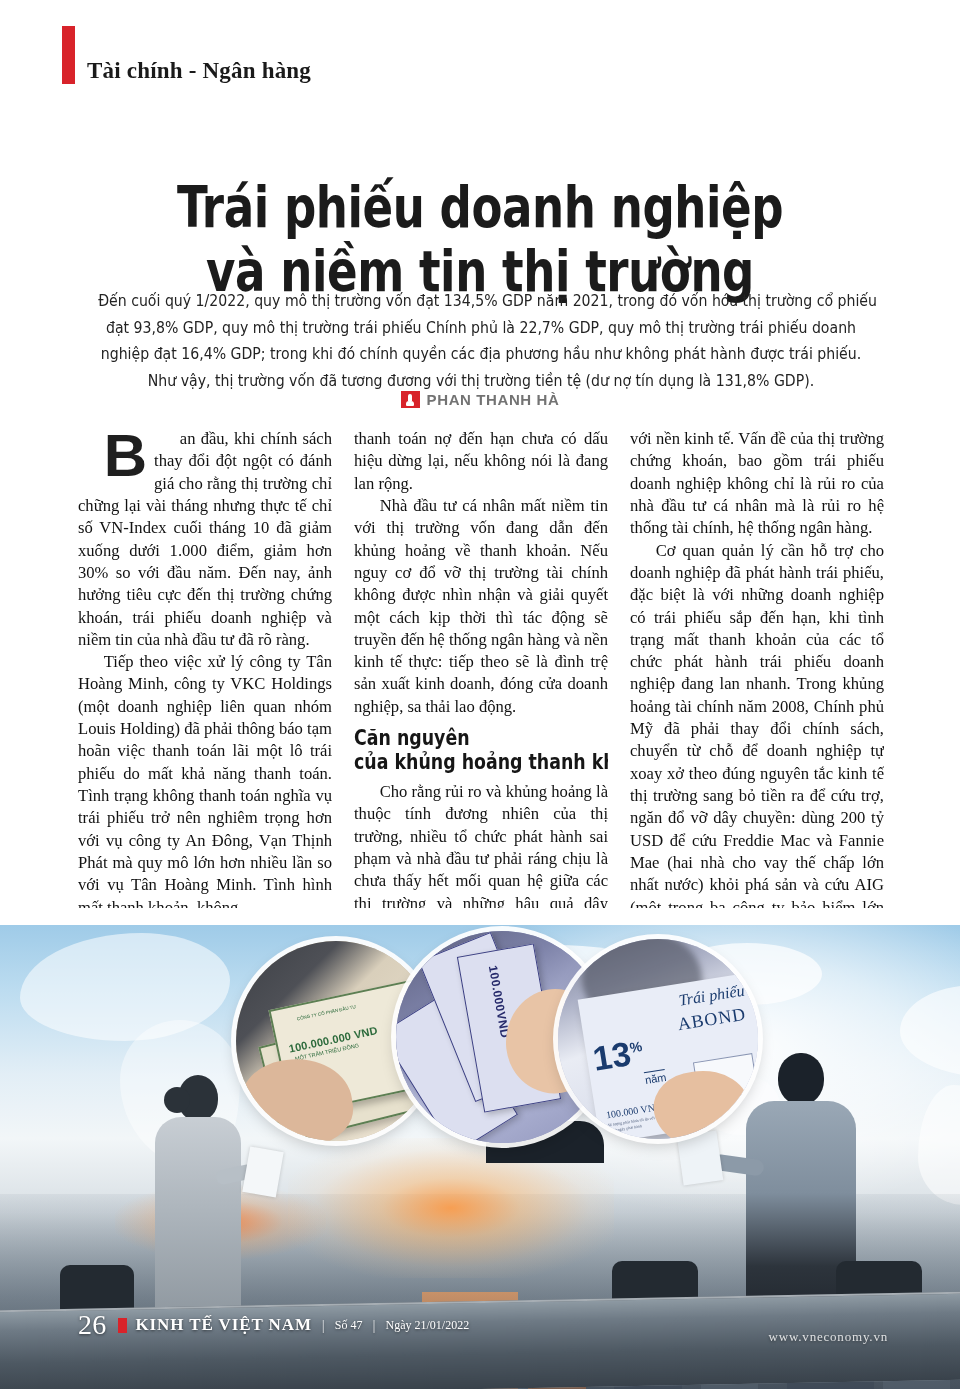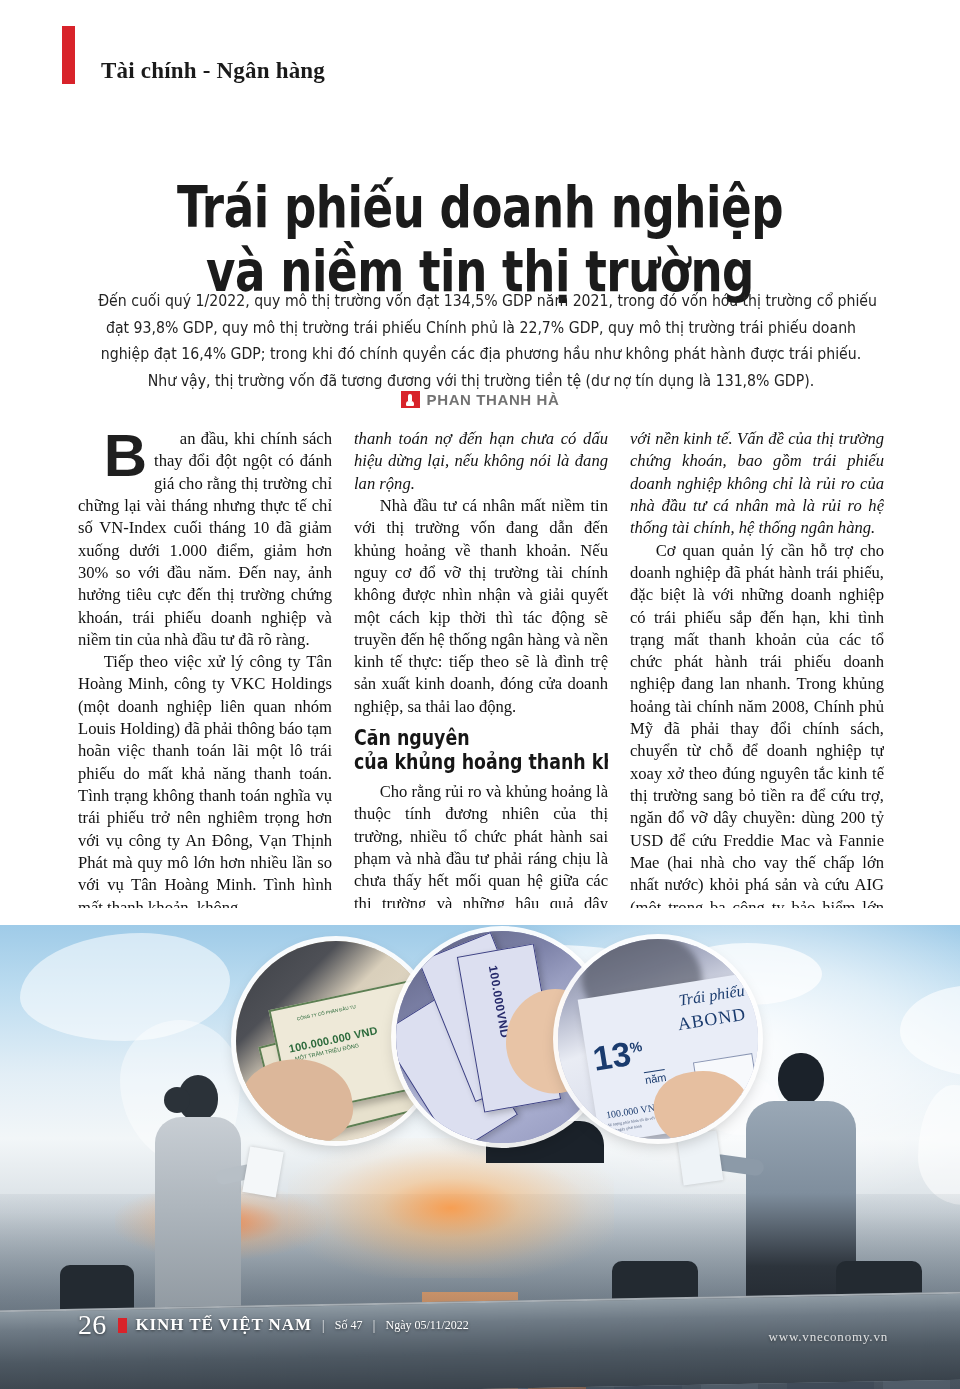--- a/index.html
+++ b/index.html
@@ -29,21 +29,21 @@
     height: 58px;
     background: #d8232a;
     flex: 0 0 auto;
   }
   .kicker-text {
     font-family: "Liberation Serif", serif;
     font-weight: bold;
     font-size: 23px;
     line-height: 1;
     color: #1a1a1a;
-    margin-left: 26px;
+    margin-left: 12px;
     padding-bottom: 2px;
     letter-spacing: 0.2px;
     white-space: nowrap;
   }
 
   
   .headline {
     position: absolute;
     left: 80px;
     top: 138px;
@@ -143,21 +143,21 @@
     color: #111111;
     text-align: justify;
     text-justify: inter-word;
     hyphens: none;
     overflow: hidden;
   }
   .col p {
     margin: 0;
     text-indent: 1.55em;
   }
-  .col p.no-indent { text-indent: 0; font-style: italic; }
+  .col p.no-indent { text-indent: 0; }
 
   
   .dropcap-para::first-letter {
     float: left;
     font-family: "Liberation Sans", sans-serif;
     font-weight: bold;
     font-size: 60px;
     line-height: 0.80;
     padding: 4px 7px 0 0;
     color: #1f1f1f;
@@ -539,16 +539,16 @@
 
 </div>
 
 <div class="footer">
   <span class="footer-page">26</span>
   <span class="footer-mark"></span>
   <span class="footer-brand">KINH TẾ VIỆT NAM</span>
   <span class="footer-sep">|</span>
   <span class="footer-issue">Số 47</span>
   <span class="footer-sep">|</span>
-  <span class="footer-date">Ngày 05/11/2022</span>
+  <span class="footer-date">Ngày 21/01/2022</span>
 </div>
 
 <div class="site-url">www.vneconomy.vn</div>
 
 </body></html>

